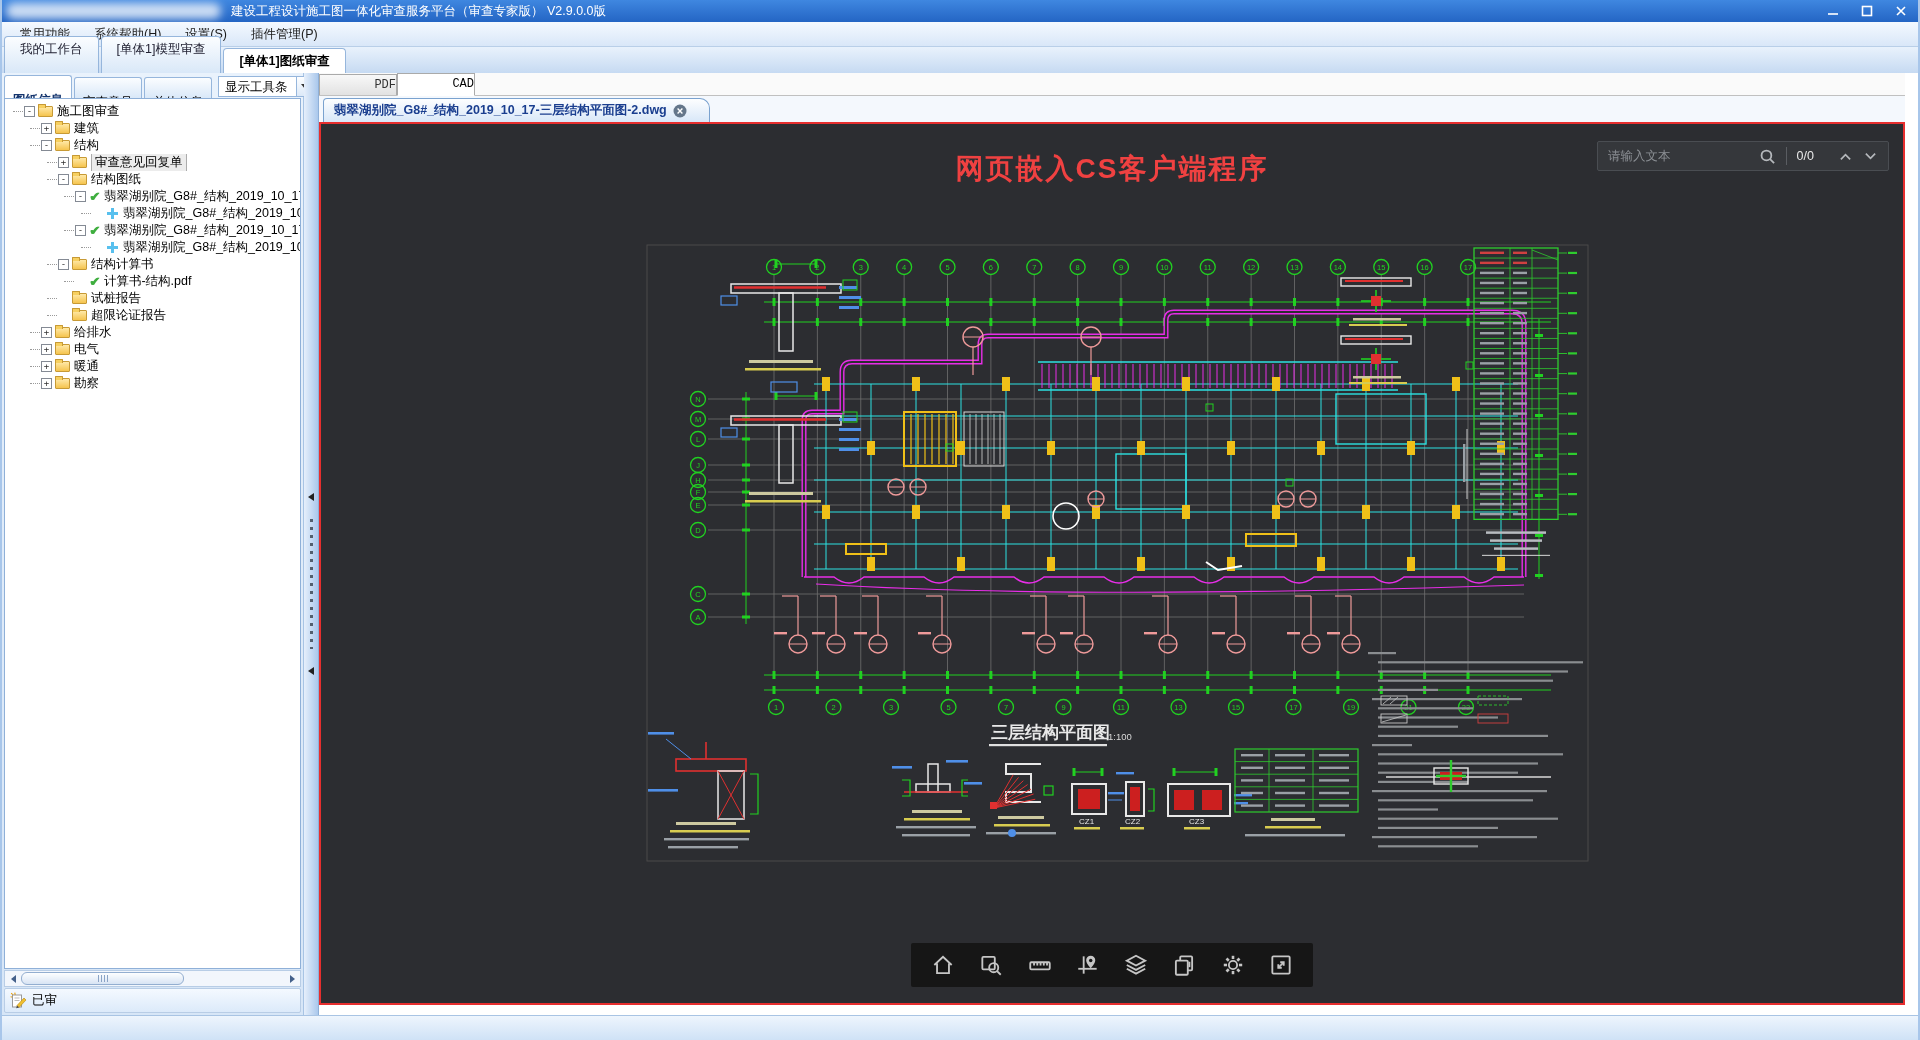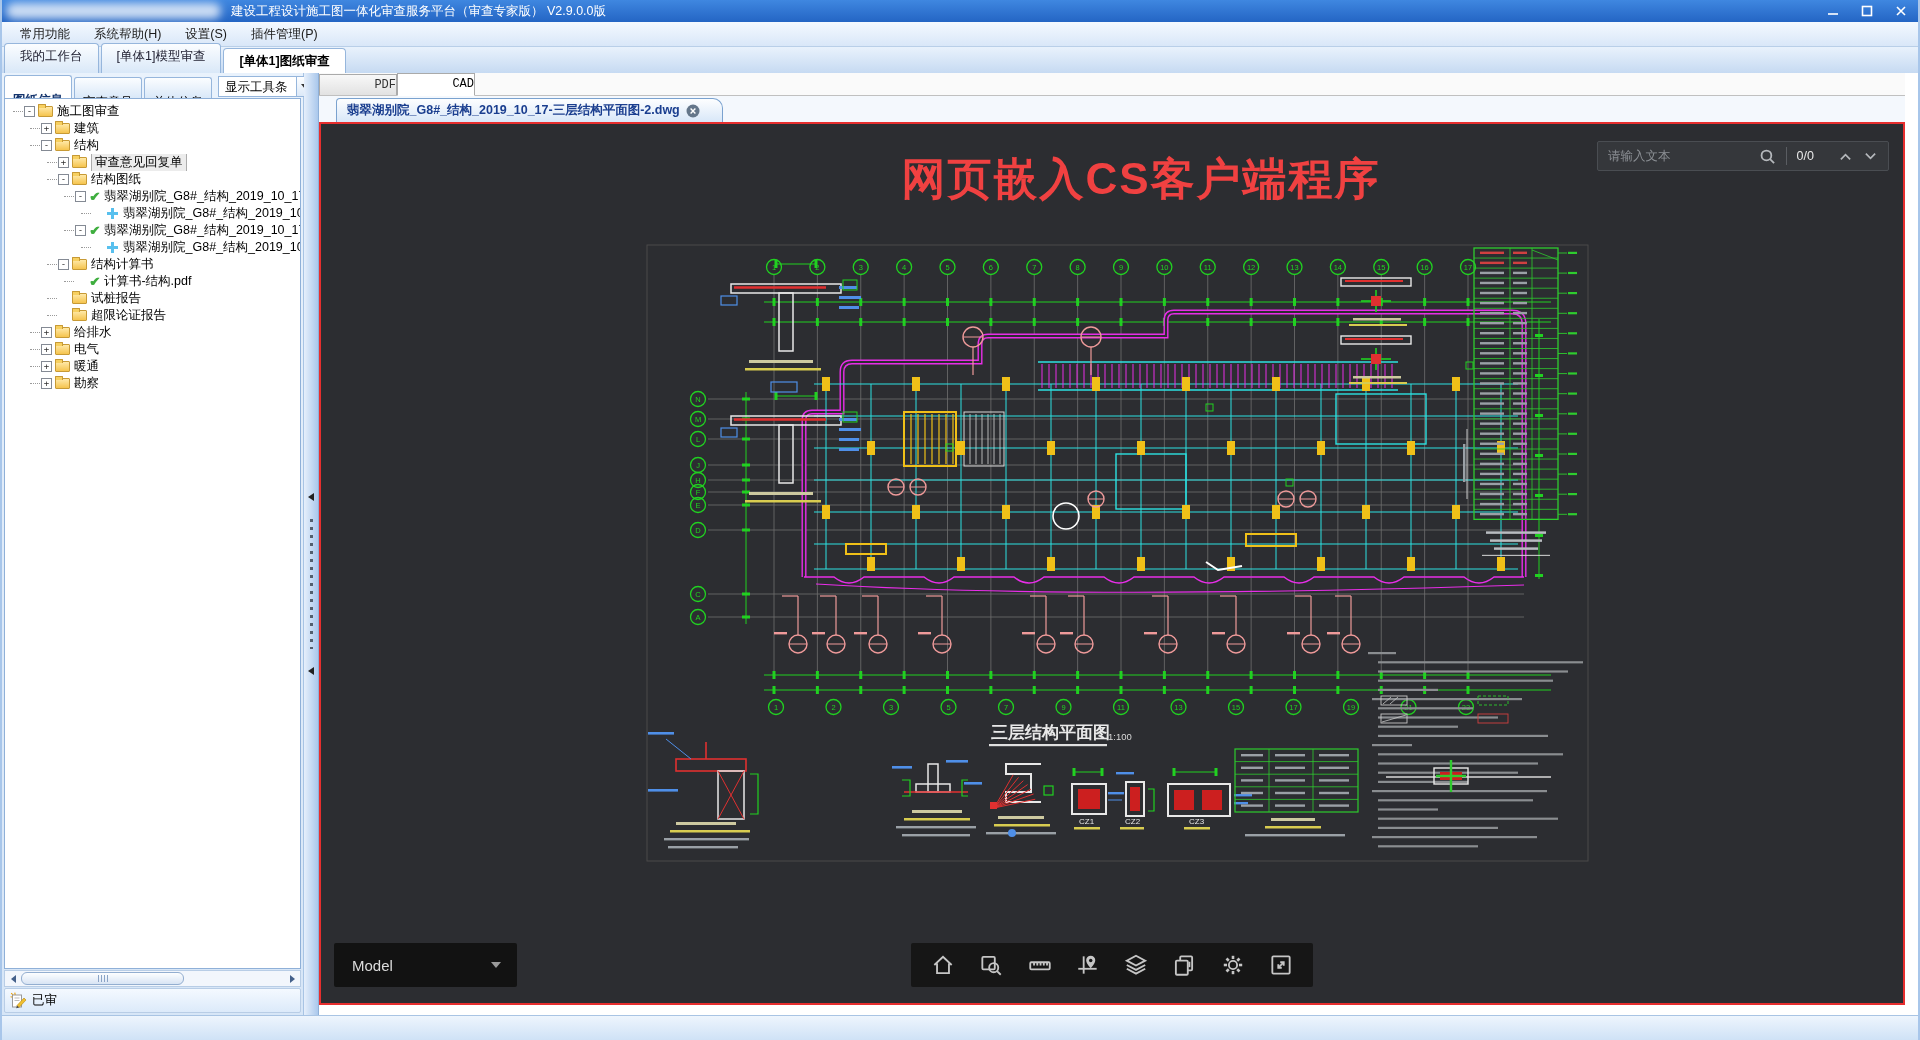--- a/index.html
+++ b/index.html
@@ -20,21 +20,21 @@
 
   
   .menubar { height:25px; background:linear-gradient(180deg,#f4f9ff,#d9e7f8);
     border-bottom:1px solid #b9cfe8; display:flex; align-items:center; padding-left:6px; flex:0 0 auto; }
   .menu-item { padding:3px 12px; color:#1a1a1a; }
 
   
   .maintabs { height:26px; background:linear-gradient(180deg,#e9f2fc,#c6daf2);
     display:flex; align-items:flex-end; padding-left:2px; flex:0 0 auto; }
   .mtab { padding:4px 15px 3px; margin-right:2px; border:1px solid #96b6dc; border-bottom:none;
-    border-radius:4px 4px 0 0; background:linear-gradient(180deg,#fbfdff,#d9e8f8); color:#223; height:30px; white-space:nowrap; }
+    border-radius:4px 4px 0 0; background:linear-gradient(180deg,#fbfdff,#d9e8f8); color:#223; height:37px; white-space:nowrap; }
   .mtab.active { background:#fff; font-weight:bold; color:#000; height:25px; }
 
   
   .workspace { flex:1 1 auto; display:flex; min-height:0; background:#fff; }
 
   
   .sidebar { width:302px; flex:0 0 auto; display:flex; flex-direction:column;
     background:linear-gradient(180deg,#e9f2fc,#d7e6f7); border-right:1px solid #a8c4e4; min-height:0; }
   .side-tabs { height:25px; display:flex; align-items:flex-end; padding:2px 2px 0 2px; flex:0 0 auto; }
   .stab { padding:16px 8px 2px; margin-right:2px; border:1px solid #96b6dc; border-bottom:none;
@@ -87,32 +87,32 @@
   .spl-dots { width:3px; height:130px; margin:18px 0;
     background:repeating-linear-gradient(180deg,#53606f 0 3px,transparent 3px 8px); }
 
   
   .content { flex:1 1 auto; display:flex; flex-direction:column; min-width:0; background:#fff; padding:0 13px 10px 0; }
   .fmt-tabs { height:23px; display:flex; align-items:flex-end; background:#fafafa; border-bottom:1px solid #c0c0c0; flex:0 0 auto; }
   .ftab { width:78px; text-align:right; padding:3px 0 2px; border:1px solid #aaa; border-bottom:none;
     background:linear-gradient(180deg,#f8f8f8,#e2e2e2); color:#333; font-size:12px; height:21px;
     font-family:"Liberation Mono","DejaVu Sans Mono",monospace; }
   .ftab.active { background:#fff; height:23px; border-bottom:1px solid #fff; margin-bottom:-1px; color:#000; }
-  .file-tab-row { height:26px; display:flex; align-items:flex-end; background:#f4f8fd; padding-left:17px; flex:0 0 auto; }
+  .file-tab-row { height:26px; display:flex; align-items:flex-end; background:#f4f8fd; padding-left:4px; flex:0 0 auto; }
   .file-tab { display:flex; align-items:center; gap:6px; padding:3px 22px 3px 10px; height:24px;
     border:1px solid #7aa2cf; border-bottom:none; border-radius:4px 10px 0 0;
     background:linear-gradient(180deg,#fdfeff,#d8e7f8); color:#1a3e8f; font-weight:bold; white-space:nowrap; }
 
   .red-panel { flex:1 1 auto; border:2px solid #e62e2e; display:flex; flex-direction:column; min-height:0; }
   .viewer-toolbar { height:38px; background:#fff; display:flex; align-items:center; gap:10px; padding-left:11px; flex:0 0 auto; }
   .tbtn { background:#1ac0a4; color:#fff; border:none; border-radius:3px; padding:5px 15px; font-size:13px; white-space:nowrap; }
 
   .cad-canvas { flex:1 1 auto; background:#2c2d31; position:relative; overflow:hidden; }
   .overlay-title { position:absolute; top:26px; left:50%; transform:translateX(-50%);
-    color:#f04141; font-size:44px; font-weight:bold; letter-spacing:2px; white-space:nowrap;margin-left:29px; }
+    color:#f04141; font-size:28px; font-weight:bold; letter-spacing:2px; white-space:nowrap; }
   .search-bar { position:absolute; top:17px; right:14px; width:292px; height:30px; background:#35373b;
     border:1px solid #4a4d52; border-radius:2px; display:flex; align-items:center; padding:0 10px; }
   .search-ph { color:#8b8f94; flex:1; }
   .search-div { width:1px; height:18px; background:#5a5d62; margin:0 10px; }
   .search-count { color:#e8e8e8; margin-right:14px; }
   .chev { display:flex; align-items:center; margin-left:10px; }
 
   .model-dd { position:absolute; left:13px; bottom:16px; width:183px; height:44px; background:#121212;
     border-radius:2px; display:flex; align-items:center; color:#dcdcdc; font-size:15px; padding-left:18px; }
   .model-dd .caret { margin-left:auto; margin-right:16px; width:0; height:0;
@@ -1074,24 +1074,20 @@
                 <line x1="805" y1="516" x2="805" y2="548" stroke="#2ecc2e" stroke-width="2.4"></line>
                 <line x1="790" y1="532" x2="820" y2="532" stroke="#2ecc2e" stroke-width="2.4"></line>
               </g>
             <g>
               <text x="345" y="494" fill="#e8e8e8" font-size="17" font-weight="bold">三层结构平面图</text>
               <text x="462" y="496" fill="#d8d8d8" font-size="9.5">1:100</text>
               <rect x="343" y="500" width="118" height="2.2" fill="#e0e0e0"></rect>
             </g>
           </svg>
 
-          <div class="model-dd">
-            <span>Model</span>
-            <span class="caret"></span>
-          </div>
 
           <div class="nav-toolbar" id="navtoolbar">
               <div class="nav-btn">
                 <svg width="26" height="26" viewBox="0 0 24 24" fill="none" stroke="#c6c6c6" stroke-width="1.7">
                   <path d="M4 12 L12 4.5 L20 12 M6.5 10.5 V19.5 H17.5 V10.5"></path>
                 </svg>
               </div>
               <div class="nav-btn">
                 <svg width="26" height="26" viewBox="0 0 24 24" fill="none" stroke="#c6c6c6" stroke-width="1.7">
                   <rect x="4" y="4.5" width="11.5" height="11.5" rx="1"></rect>

